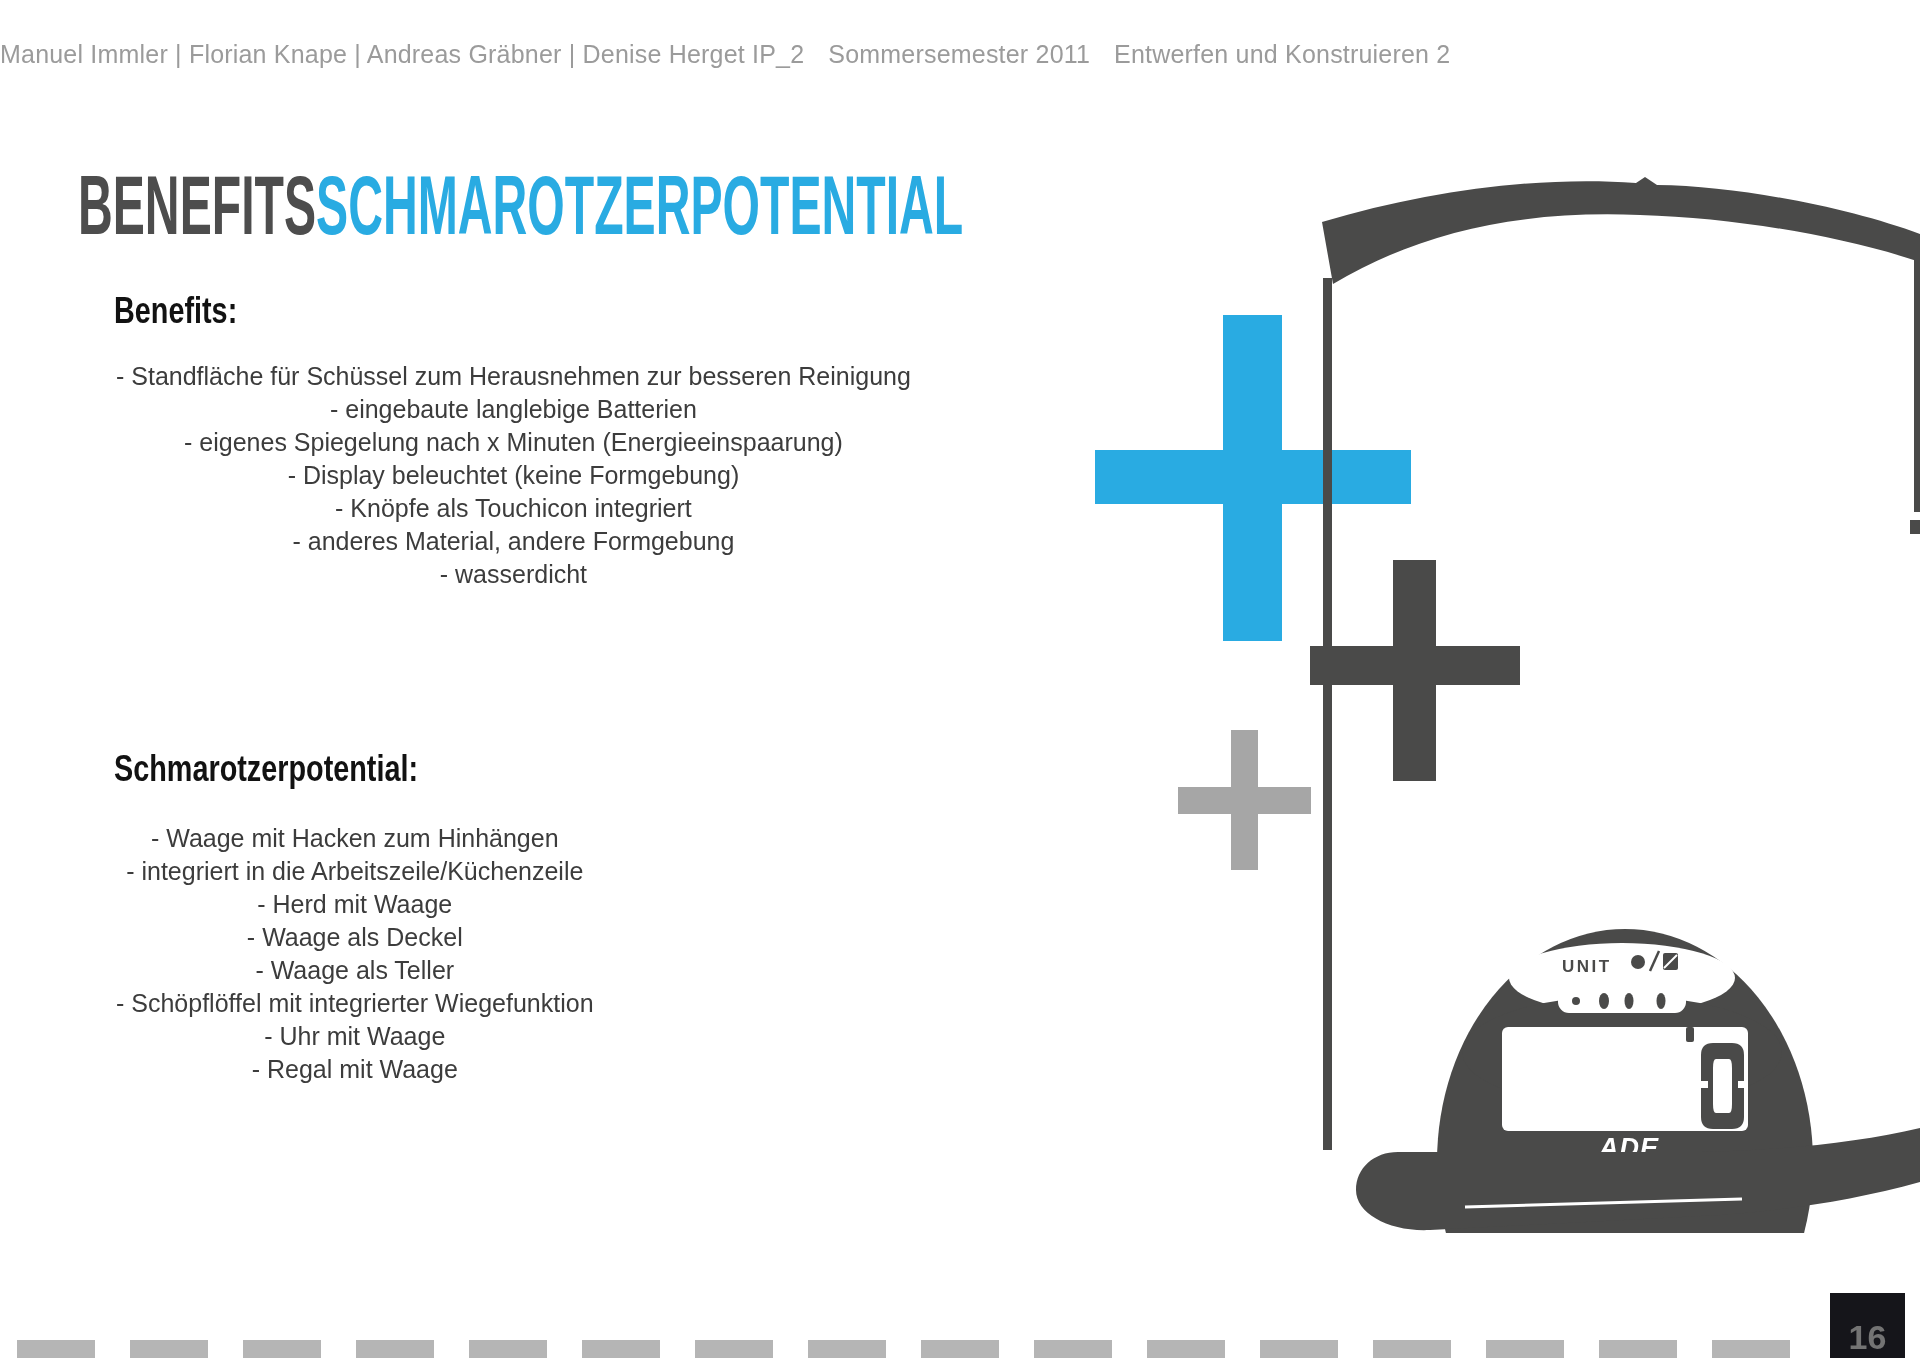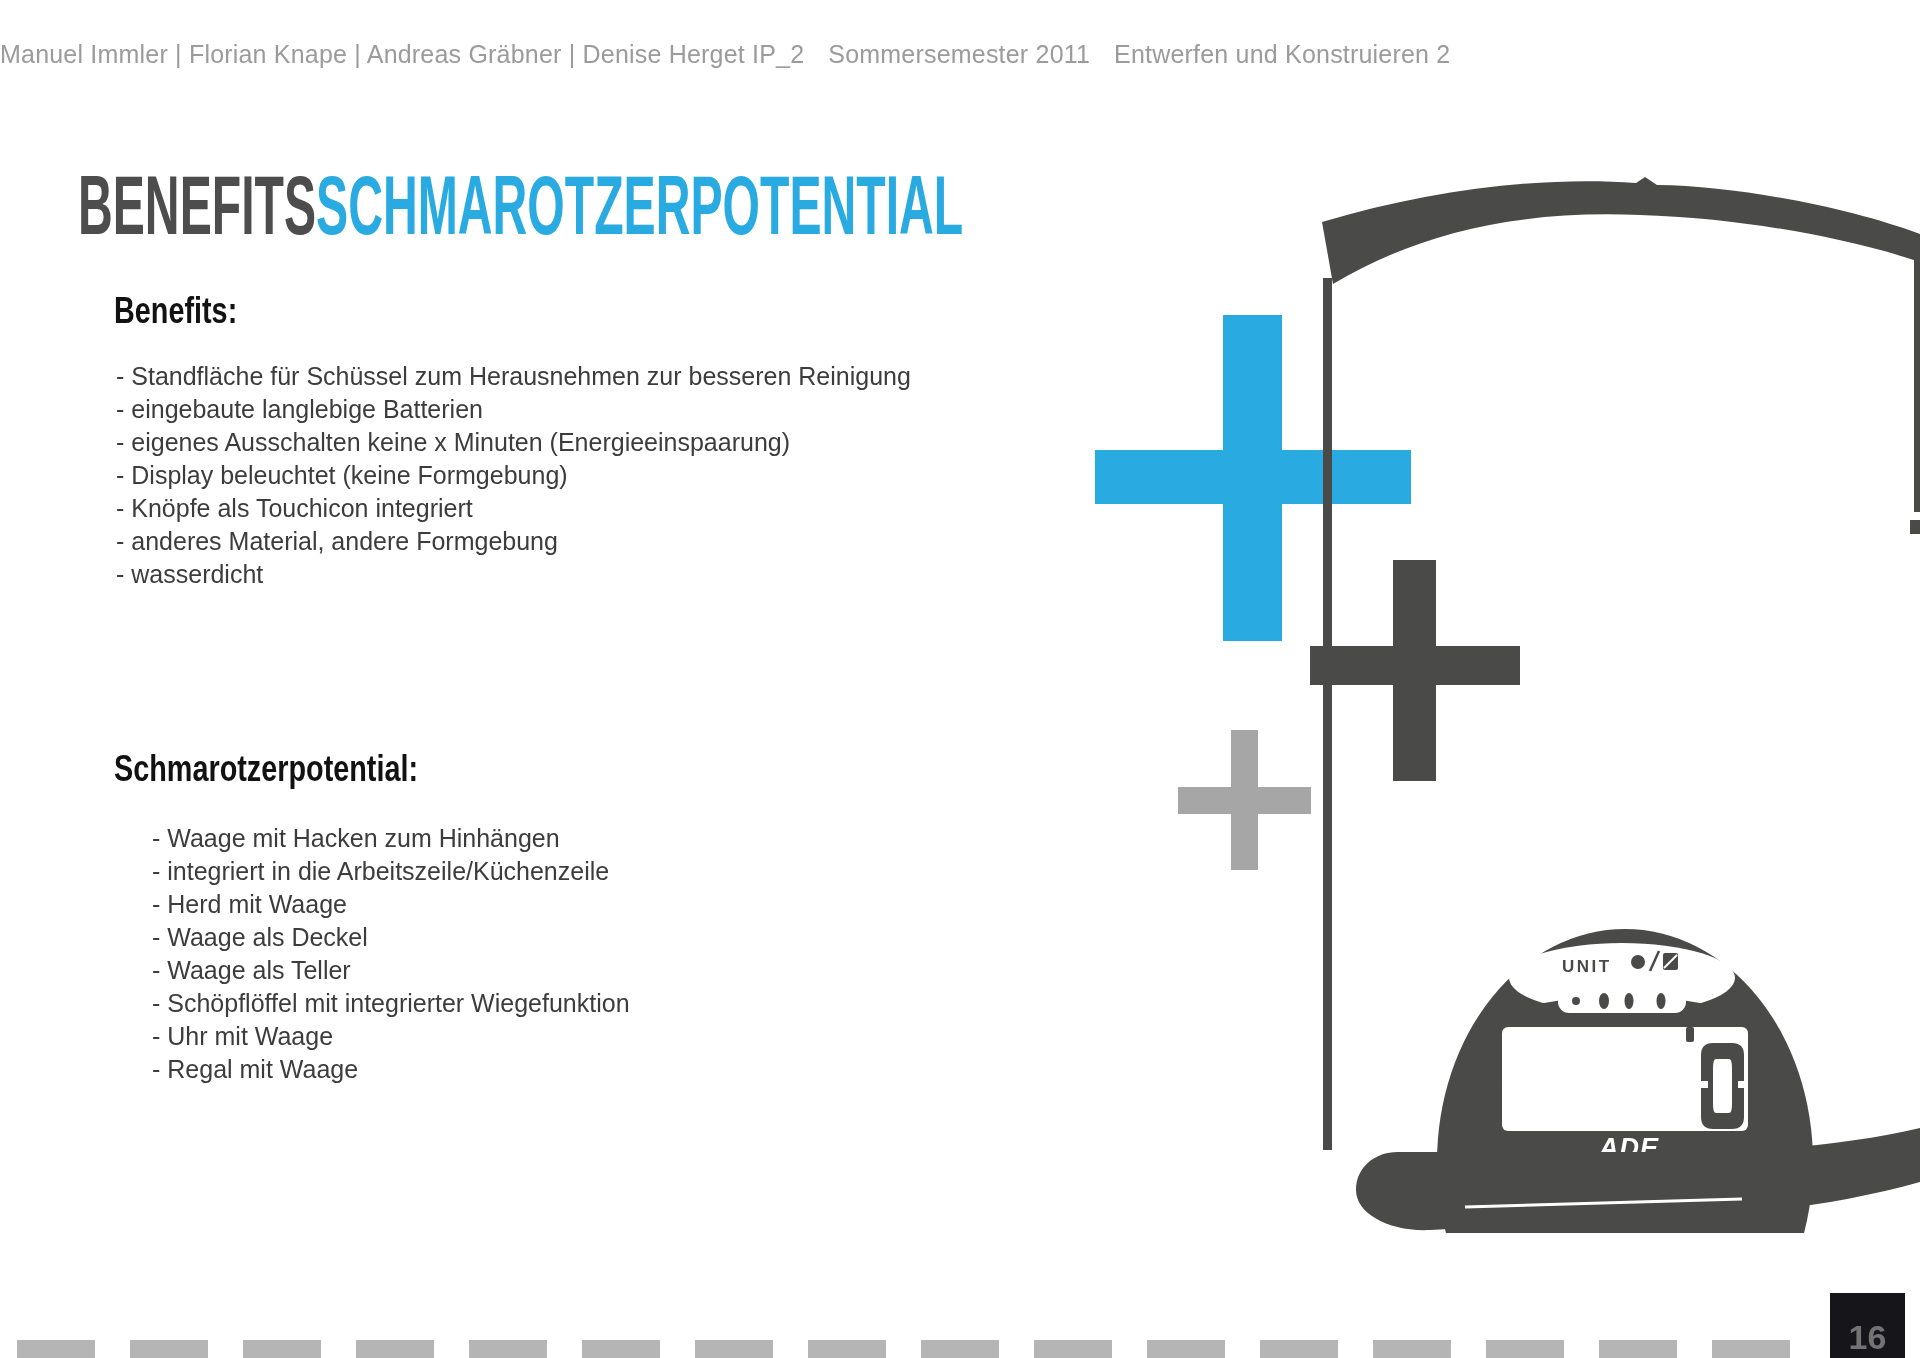--- a/index.html
+++ b/index.html
@@ -26,24 +26,24 @@
   .section-heading{
     position:absolute;left:114px;
     font-size:36px;font-weight:bold;color:#121212;white-space:nowrap;
     transform:scaleX(.8);transform-origin:left top;
   }
   #benefits-heading{top:290px;}
   #schmarotzer-heading{top:748px;}
   
   .bullet-list{
     position:absolute;left:116px;margin:0;padding:0;list-style:none;
-    font-size:25px;line-height:33px;color:#3c3c3c;white-space:nowrap;
+    font-size:25px;line-height:33px;color:#3c3c3c;white-space:nowrap;text-align:center;
   }
   #benefits-list{top:360px;}
-  #schmarotzer-list{top:822px;margin-left:36px;}
+  #schmarotzer-list{top:822px;}
   
   .scale-illustration{position:absolute;left:1080px;top:166px;width:840px;height:1067px;}
   .dark{fill:#4a4a49;}
   .white{fill:#ffffff;}
   
   .footer-dashes{
     position:absolute;left:17px;top:1340px;width:1779px;height:18px;
     background:repeating-linear-gradient(90deg,#b5b5b5 0 78px,transparent 78px 113px);
   }
   .page-badge{
@@ -63,21 +63,21 @@
 </div>
 
 <div class="page-title">
   <span class="t-dark">BENEFITS</span><span class="t-blue">SCHMAROTZERPOTENTIAL</span>
 </div>
 
 <div class="section-heading" id="benefits-heading">Benefits:</div>
 <ul class="bullet-list" id="benefits-list">
   <li>- Standfläche für Schüssel zum Herausnehmen zur besseren Reinigung</li>
   <li>- eingebaute langlebige Batterien</li>
-  <li>- eigenes Ausschalten keine x Minuten (Energieeinspaarung)</li>
+  <li>- eigenes Spiegelung nach x Minuten (Energieeinspaarung)</li>
   <li>- Display beleuchtet (keine Formgebung)</li>
   <li>- Knöpfe als Touchicon integriert</li>
   <li>- anderes Material, andere Formgebung</li>
   <li>- wasserdicht</li>
 </ul>
 
 <div class="section-heading" id="schmarotzer-heading">Schmarotzerpotential:</div>
 <ul class="bullet-list" id="schmarotzer-list">
   <li>- Waage mit Hacken zum Hinhängen</li>
   <li>- integriert in die Arbeitszeile/Küchenzeile</li>

